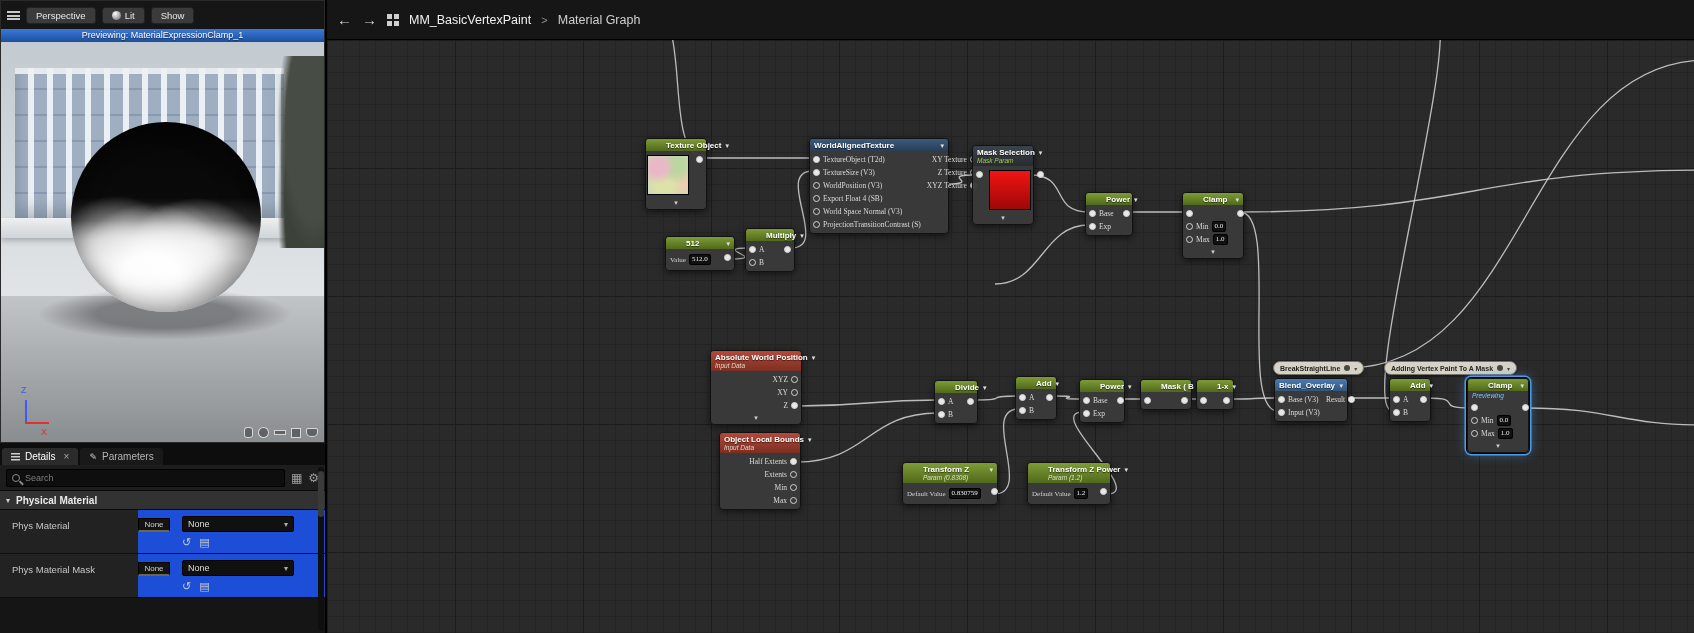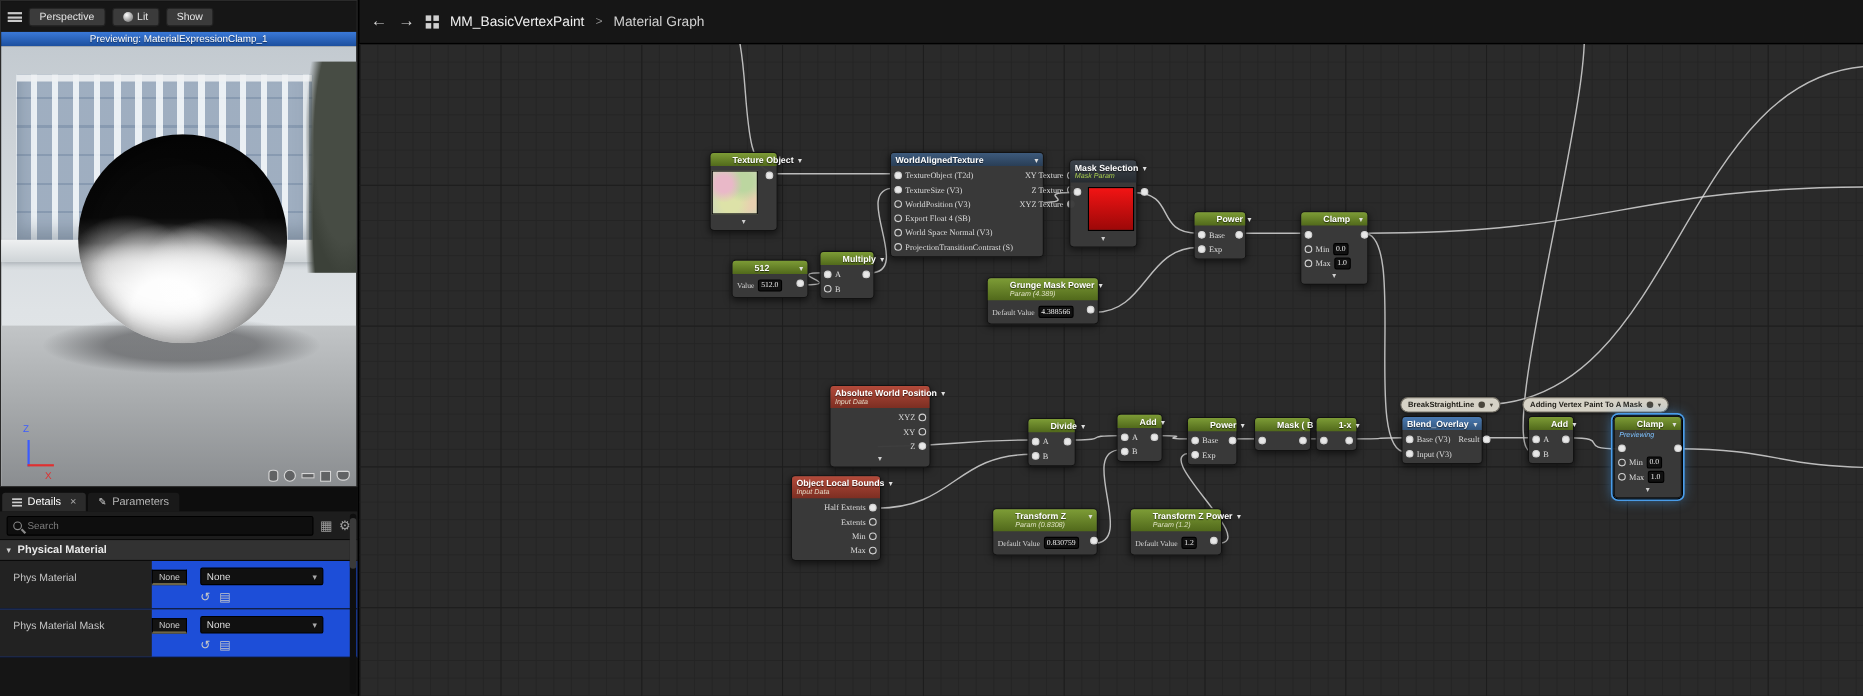--- a/index.html
+++ b/index.html
@@ -481,44 +481,21 @@
               </div>
             </div>
             <div class="col out">
               <div class="pin out">
                 <span class="plabel"></span>
                 <span class="dot filled"></span>
               </div>
             </div>
           </div>
         </div>
-        <div class="node green" style="left: 570px; top: 212px; width: 102px;">
-          <div class="hdr">
-            <div class="hdr-line">
-              <span class="ttl">Grunge Mask Power</span>
-              <span class="caret">▾</span>
-            </div>
-            <div class="sub">Param (4.389)</div>
-          </div>
-          <div class="body">
-            <div class="col in">
-              <div class="valrow">
-                <span>Default Value</span>
-                <span class="pvalbox">4.388566</span>
-              </div>
-            </div>
-            <div class="col out">
-              <div class="pin out">
-                <span class="plabel"></span>
-                <span class="dot filled"></span>
-              </div>
-            </div>
-          </div>
-        </div>
-        <div class="node red" style="left: 383px; top: 310px; width: 92px; margin-left: 44px;">
+        <div class="node red" style="left: 383px; top: 310px; width: 92px;">
           <div class="hdr">
             <div class="hdr-line">
               <span class="ttl">Absolute World Position</span>
               <span class="caret">▾</span>
             </div>
             <div class="sub">Input Data</div>
           </div>
           <div class="body">
             <div class="col in"></div>
             <div class="col out">

